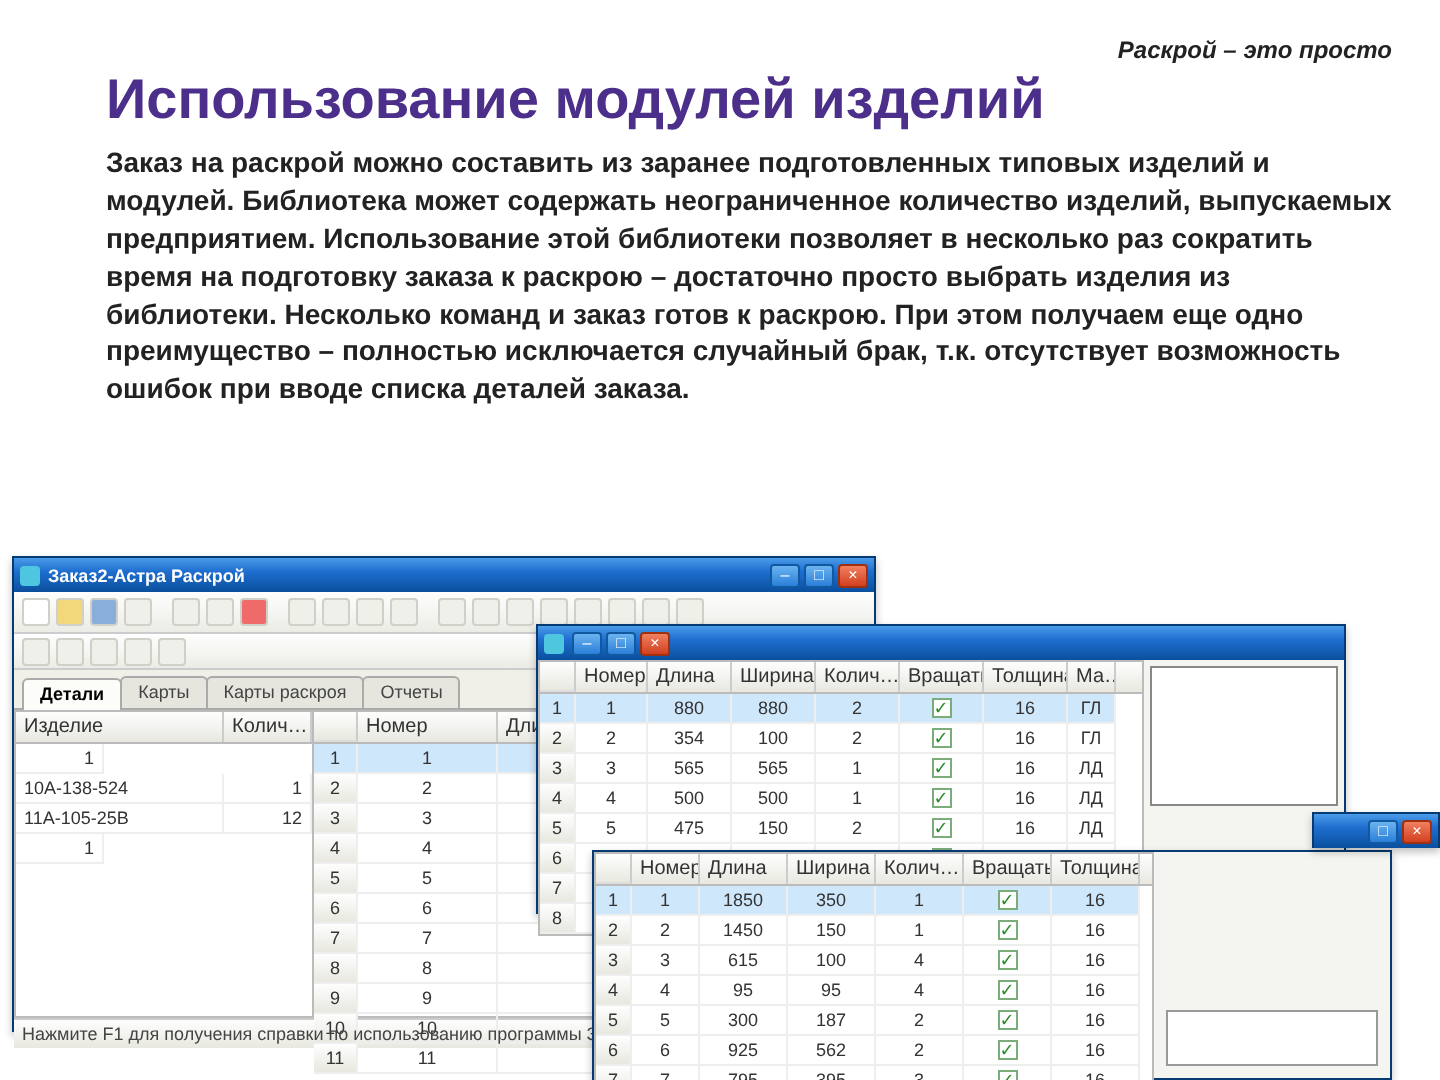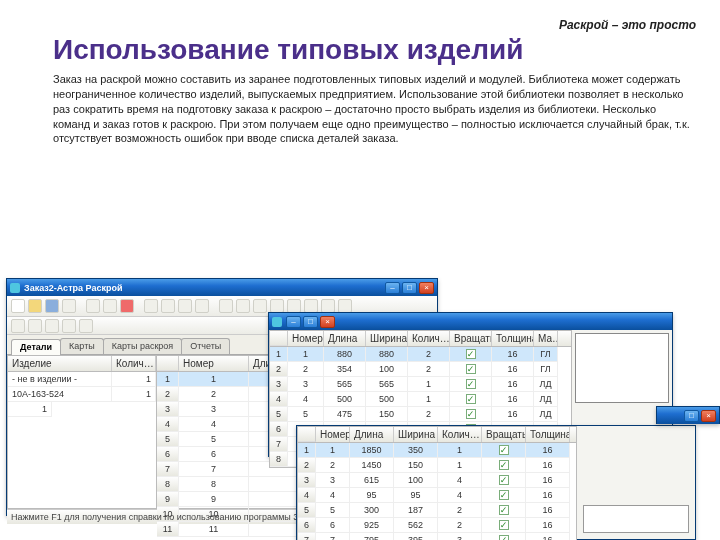--- a/index.html
+++ b/index.html
@@ -23,23 +23,24 @@
     font-size: 12px;
     color: #222;
   }
   .heading {
     color: #4b2f8a;
     font-size: 28px;
     font-weight: bold;
     margin: 2px 0 6px 0;
   }
   .body-text {
-    font-size: 11px;
+    font-size: 14px;
     line-height: 1.35;
     color: #222;
+    font-weight: bold;
   }
   
   .win {
     position: absolute;
     border: 1px solid #053a73;
     background: #f4f4f0;
     box-shadow: 0 2px 4px rgba(0,0,0,.25);
     font-size: 9px;
     font-family: Tahoma, Arial, sans-serif;
   }
@@ -160,21 +161,21 @@
   }
   .preview {
     position:absolute; background:#fff; border:1px solid #999;
   }
 </style>
 </head>
 <body>
 
 <div class="page">
   <div class="tagline">Раскрой – это просто</div>
-  <div class="heading">Использование типовых изделий</div>
+  <div class="heading">Использование модулей изделий</div>
   <div class="body-text">Заказ на раскрой можно составить из заранее подготовленных типовых изделий и модулей. Библиотека может содержать неограниченное количество изделий, выпускаемых предприятием. Использование этой библиотеки позволяет в несколько раз сократить время на подготовку заказа к раскрою – достаточно просто выбрать изделия из библиотеки. Несколько команд и заказ готов к раскрою. При этом получаем еще одно преимущество – полностью исключается случайный брак, т.к. отсутствует возможность ошибок при вводе списка деталей заказа.</div>
 </div>
 
 <div class="win" style="left:6px; top:278px; width:432px; height:238px;">
   <div class="titlebar">
     <span class="icon"></span>
     <span class="title">Заказ2-Астра Раскрой</span>
     <div class="winbtns">
       <div class="winbtn">–</div>
       <div class="winbtn">□</div>
@@ -221,26 +222,29 @@
   </div>
   <div style="display:flex; height:154px;">
 
     <div class="grid" style="width:150px;">
       <div class="grid-head">
         <div class="ghcell" style="flex:1">Изделие</div>
         <div class="ghcell" style="width:44px">Колич…</div>
       </div>
       <div id="leftrows">
           <div class="grow">
-            <div class="gcell" style="flex:1;text-align:left">- не в изделии -</div>
             <div class="gcell" style="width:44px;text-align:right">1</div>
           </div>
           <div class="grow">
-            <div class="gcell" style="flex:1;text-align:left">10А-163-524</div>
+            <div class="gcell" style="flex:1;text-align:left">10А-138-524</div>
             <div class="gcell" style="width:44px;text-align:right">1</div>
+          </div>
+          <div class="grow">
+            <div class="gcell" style="flex:1;text-align:left">11А-105-25В</div>
+            <div class="gcell" style="width:44px;text-align:right">12</div>
           </div>
           <div class="grow">
             <div class="gcell" style="width:44px;text-align:right">1</div>
           </div>
         </div>
     </div>
 
     <div class="grid" style="flex:1; border-left:none;">
        <div class="grid-head">
         <div class="ghcell rownum" style="width:22px"> </div>

